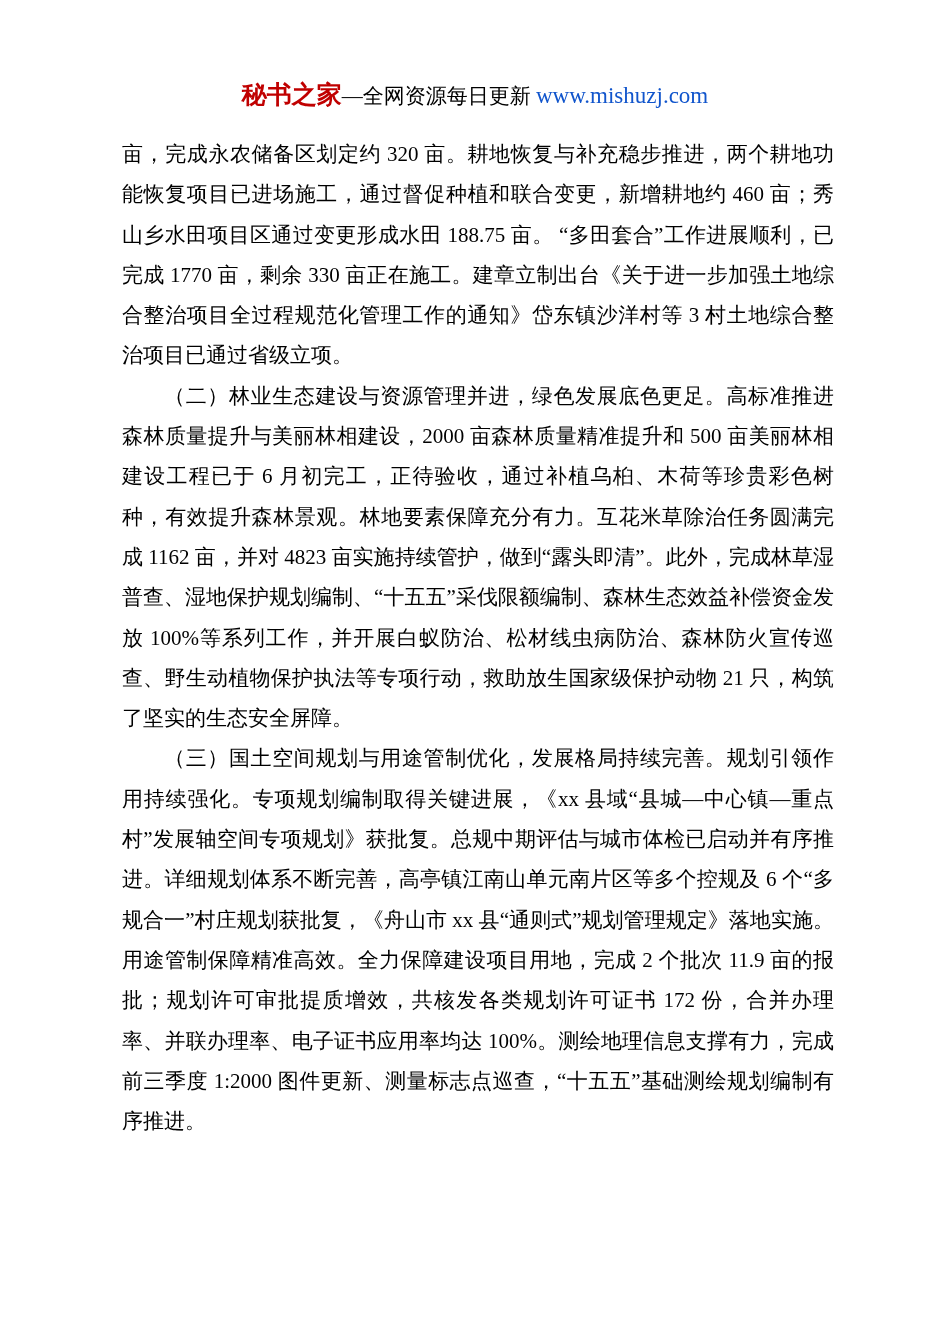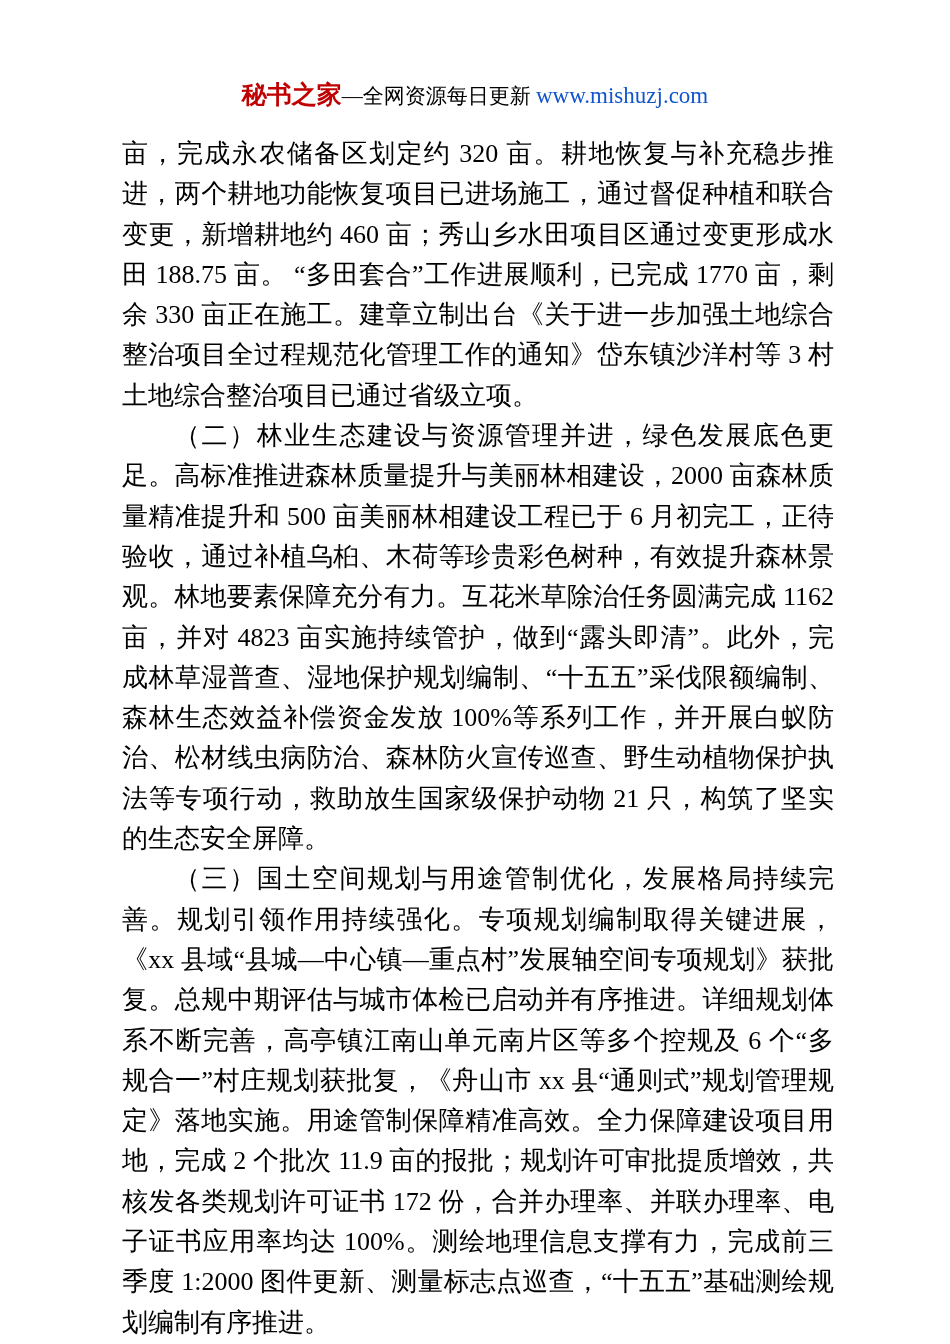--- a/index.html
+++ b/index.html
@@ -48,21 +48,21 @@
     font-family: "Liberation Serif", serif;
   }
   .body-text {
     position: absolute;
     top: 134px;
     left: 122px;
     width: 712px;
   }
   .body-text p {
     margin: 0;
-    font-size: 26px;
+    font-size: 21px;
     line-height: 40.3px;
     text-align: justify;
     text-justify: inter-ideograph;
     font-family: "Liberation Serif", serif;
     letter-spacing: 0px;
   }
   .body-text p.indent {
     text-indent: 2em;
   }
 </style>

